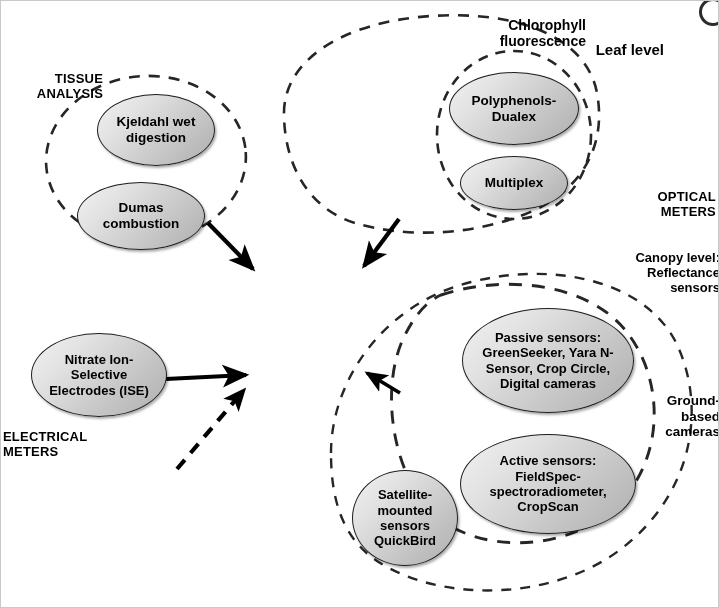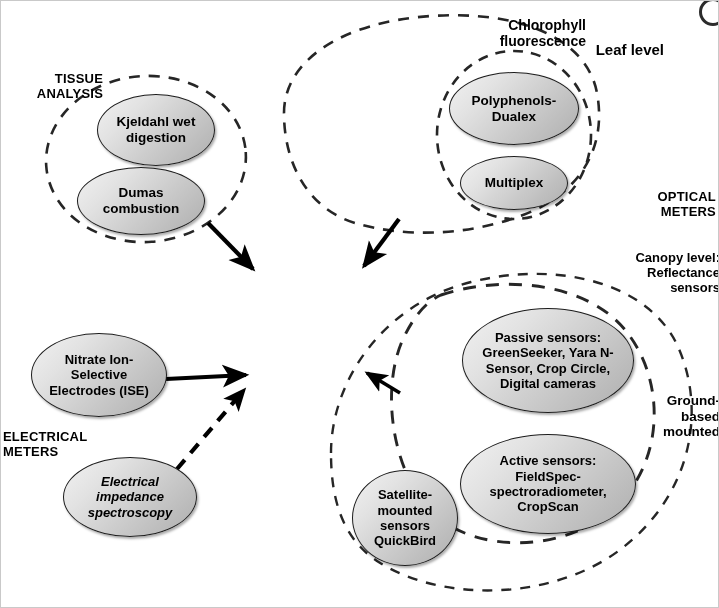--- a/index.html
+++ b/index.html
@@ -155,32 +155,32 @@
 
   <div class="label caps" style="left:620px; top:188px; width:95px; font-size:13px;">OPTICAL
 METERS</div>
 
   <div class="label" style="left:613px; top:249px; width:106px; font-size:13px;">Canopy level:
 Reflectance
 sensors</div>
 
   <div class="label" style="left:645px; top:392px; width:74px; font-size:13.5px;">Ground-
 based
-mounted</div>
+cameras</div>
 
   <div class="label caps" style="left:2px; top:428px; width:110px; font-size:13px; text-align:left;">ELECTRICAL
 METERS</div>
 
   <div class="node" style="left:96px; top:93px; width:118px; height:72px; font-size:13.5px;">
     <span>Kjeldahl
 wet
 digestion</span>
   </div>
 
-  <div class="node" style="left:76px; top:166px; width:128px; height:68px; font-size:13.5px;">
+  <div class="node" style="left:76px; top:181px; width:128px; height:68px; font-size:13.5px;">
     <span>Dumas
 combustion</span>
   </div>
 
 
   <div class="node" style="left:448px; top:71px; width:130px; height:73px; font-size:13.5px;">
     <span>Polyphenols-
 Dualex</span>
   </div>
 
@@ -188,25 +188,20 @@
     <span>Multiplex</span>
   </div>
 
   <div class="node" style="left:30px; top:332px; width:136px; height:84px; font-size:13px;">
     <span>Nitrate
 Ion-Selective
 Electrodes
 (ISE)</span>
   </div>
 
-  <div class="node italic" style="left:62px; top:456px; width:134px; height:80px; font-size:13px;">
-    <span>Electrical
-impedance
-spectroscopy</span>
-  </div>
 
   <div class="node" style="left:461px; top:307px; width:172px; height:105px; font-size:13px;">
     <span>Passive sensors:
 GreenSeeker,
 Yara N-Sensor,
 Crop Circle,
 Digital cameras</span>
   </div>
 
   <div class="node" style="left:459px; top:433px; width:176px; height:100px; font-size:13px;">

